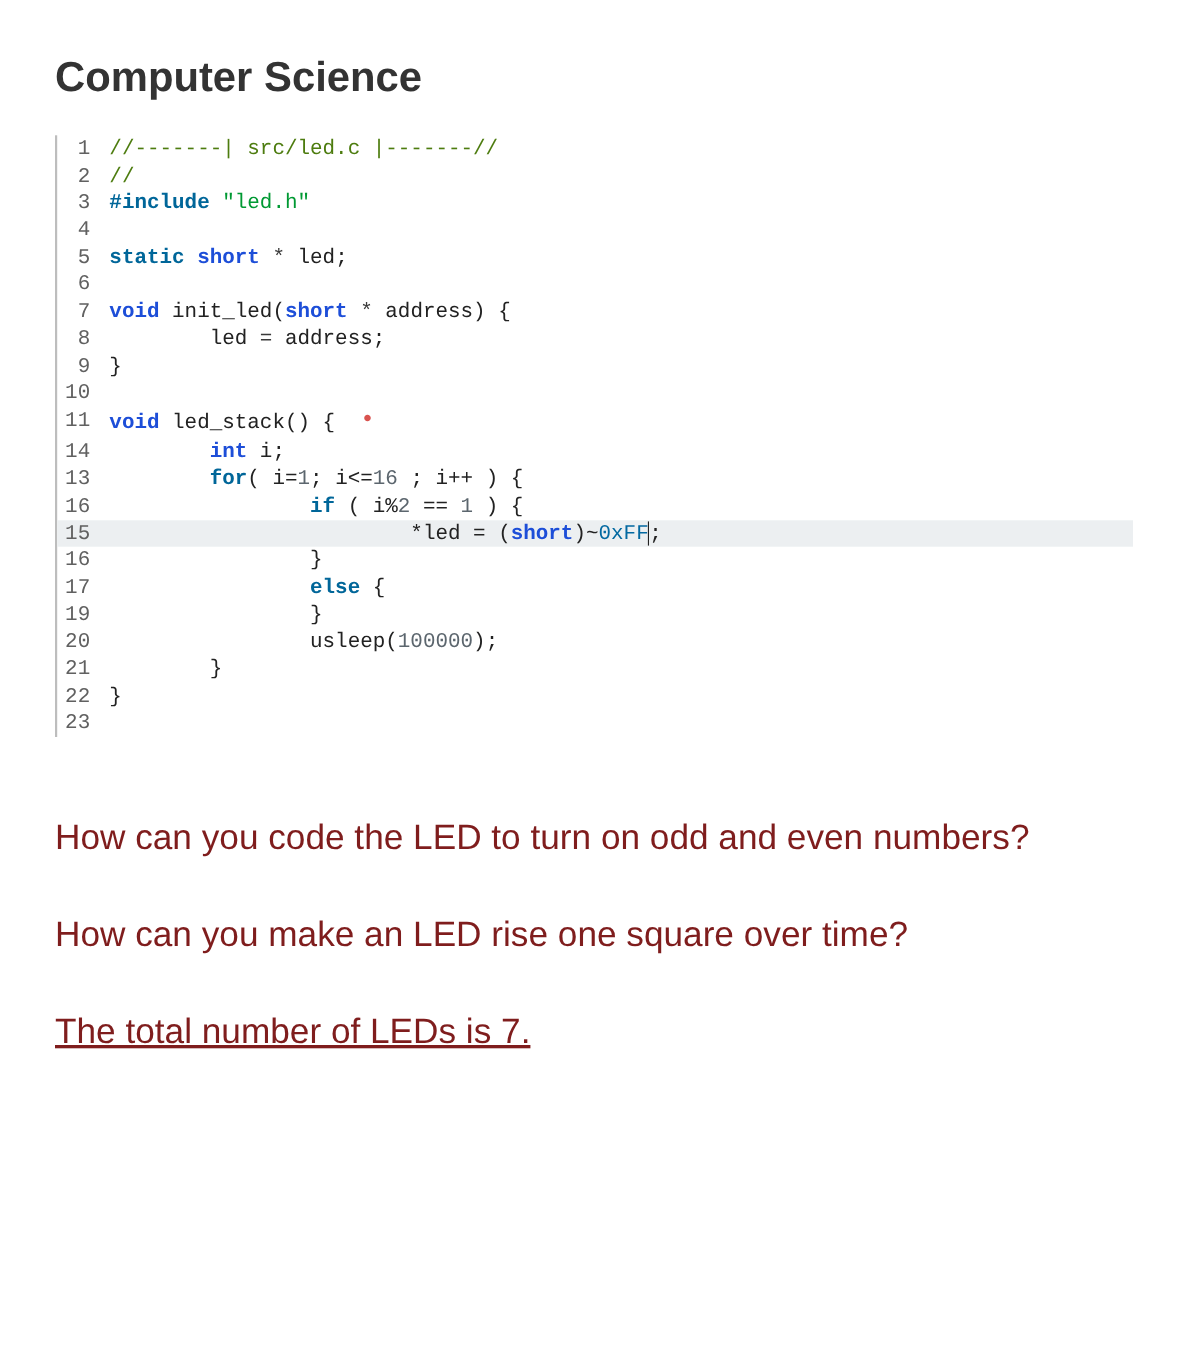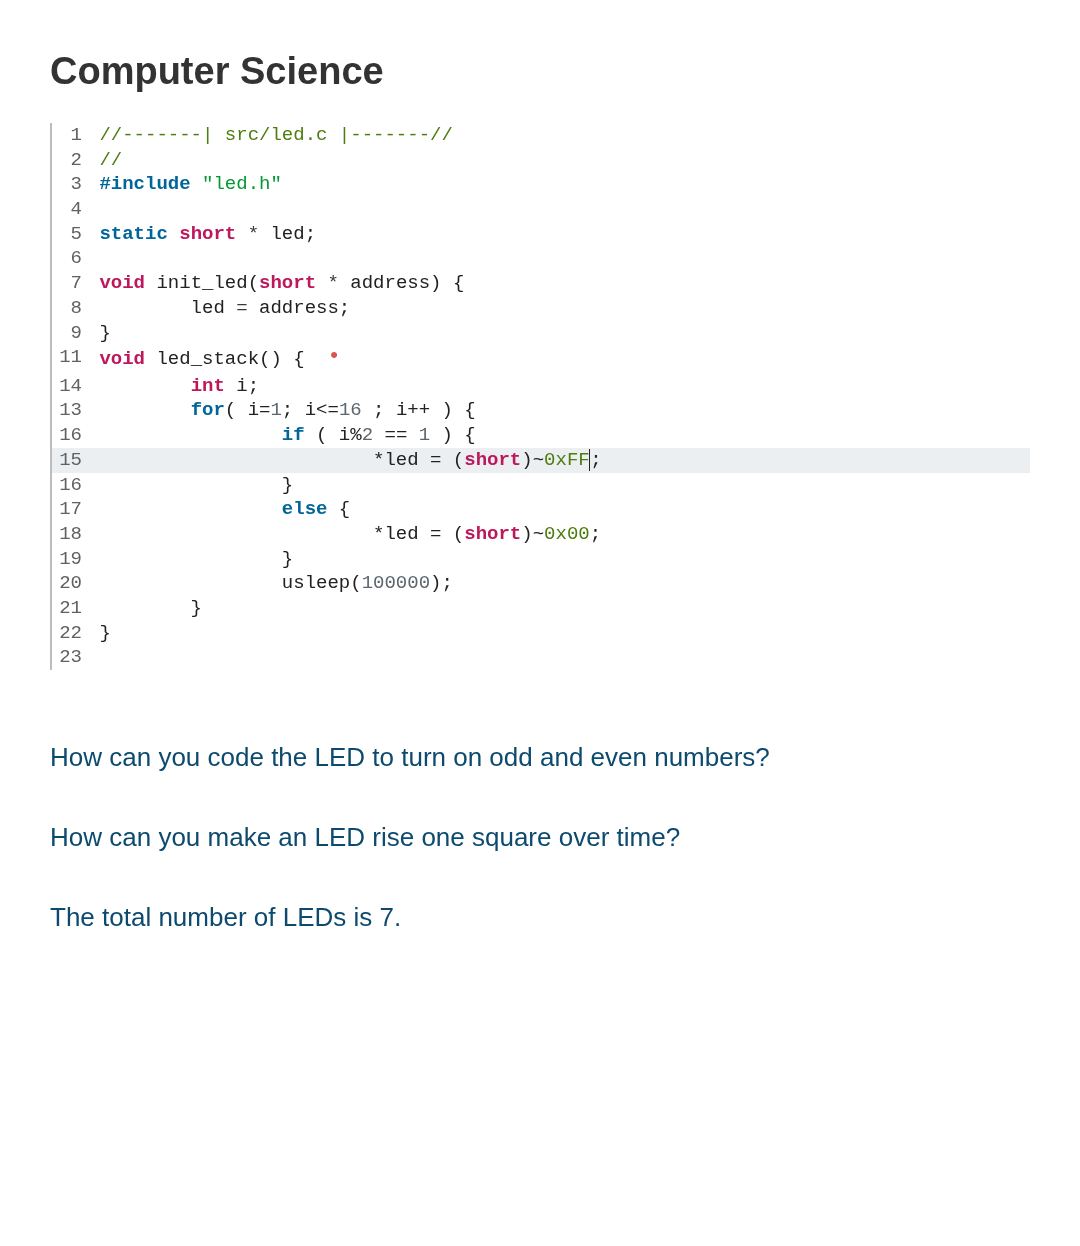--- a/index.html
+++ b/index.html
@@ -38,72 +38,72 @@
     width: 30px;
     text-align: right;
     color: #616161;
     padding-right: 6px;
     user-select: none;
     flex-shrink: 0;
   }
   .code-text { flex: 1; }
   .c-comment { color: #4d7c0f; }
   .c-key     { color: #006699; font-weight: bold; }
-  .c-type    { color: #be185d; font-weight: bold; }
+  .c-type    { color: #1d4ed8; font-weight: bold; }
   .c-str     { color: #009933; }
   .c-fn      { color: #222; }
   .c-op      { color: #3a3a3a; }
   .c-num     { color: #5c666e; }
-  .c-hex     { color: #4d7c0f; }
+  .c-hex     { color: #0369a1; }
   .dot {
     color: #d9534f;
     font-size: 22px;
     position: relative;
     top: -2px;
   }
   .cursor {
     display: inline-block;
     width: 1.5px;
     height: 1.15em;
     background: #222;
     vertical-align: text-bottom;
     margin-left: -1px;
   }
   .question {
-    font-size: 26px;
+    font-size: 32px;
     font-weight: 400;
     margin: 0 0 45px 0;
     line-height: 1.35;
-    color: #0c4a6e;
+    color: #7f1d1d;
   }
-  .question.last { margin-bottom: 12px; }
+  .question.last { margin-bottom: 12px; text-decoration: underline; }
 </style>
 </head>
 <body>
 
 <h1>Computer Science</h1>
 
 <div class="code-block" id="code-block">
     <div class="code-line"><span class="ln">1</span><span class="code-text"> <span class="c-comment">//-------| src/led.c |-------//</span></span></div>
     <div class="code-line"><span class="ln">2</span><span class="code-text"> <span class="c-comment">//</span></span></div>
     <div class="code-line"><span class="ln">3</span><span class="code-text"> <span class="c-key">#include</span> <span class="c-str">"led.h"</span></span></div>
     <div class="code-line"><span class="ln">4</span><span class="code-text"> </span></div>
     <div class="code-line"><span class="ln">5</span><span class="code-text"> <span class="c-key">static</span> <span class="c-type">short</span> <span class="c-op">*</span> led;</span></div>
     <div class="code-line"><span class="ln">6</span><span class="code-text"> </span></div>
     <div class="code-line"><span class="ln">7</span><span class="code-text"> <span class="c-type">void</span> <span class="c-fn">init_led</span>(<span class="c-type">short</span> <span class="c-op">*</span> address) {</span></div>
     <div class="code-line"><span class="ln">8</span><span class="code-text">         led <span class="c-op">=</span> address;</span></div>
     <div class="code-line"><span class="ln">9</span><span class="code-text"> }</span></div>
+    <div class="code-line"><span class="ln">10</span><span class="code-text"> </span></div>
     <div class="code-line"><span class="ln">11</span><span class="code-text"> <span class="c-type">void</span> <span class="c-fn">led_stack</span>() {  <span class="dot">•</span></span></div>
     <div class="code-line"><span class="ln">14</span><span class="code-text">         <span class="c-type">int</span> i;</span></div>
     <div class="code-line"><span class="ln">13</span><span class="code-text">         <span class="c-key">for</span>( i=<span class="c-num">1</span>; i&lt;=<span class="c-num">16</span> ; i++ ) {</span></div>
     <div class="code-line"><span class="ln">16</span><span class="code-text">                 <span class="c-key">if</span> ( i%<span class="c-num">2</span> == <span class="c-num">1</span> ) {</span></div>
     <div class="code-line hl"><span class="ln">15</span><span class="code-text">                         *led = (<span class="c-type">short</span>)~<span class="c-hex">0xFF</span><span class="cursor"></span>;</span></div>
     <div class="code-line"><span class="ln">16</span><span class="code-text">                 }</span></div>
     <div class="code-line"><span class="ln">17</span><span class="code-text">                 <span class="c-key">else</span> {</span></div>
-    <div class="code-line"><span class="ln">18</span><span class="code-text">                         *led = (<span class="c-type">short</span>)~<span class="c-hex">0x00</span>;</span></div>
     <div class="code-line"><span class="ln">19</span><span class="code-text">                 }</span></div>
     <div class="code-line"><span class="ln">20</span><span class="code-text">                 usleep(<span class="c-num">100000</span>);</span></div>
     <div class="code-line"><span class="ln">21</span><span class="code-text">         }</span></div>
     <div class="code-line"><span class="ln">22</span><span class="code-text"> }</span></div>
     <div class="code-line"><span class="ln">23</span><span class="code-text"> </span></div>
   </div>
 
 <p class="question">How can you code the LED to turn on odd and even numbers?</p>
 <p class="question">How can you make an LED rise one square over time?</p>
 <p class="question last">The total number of LEDs is 7.</p>

